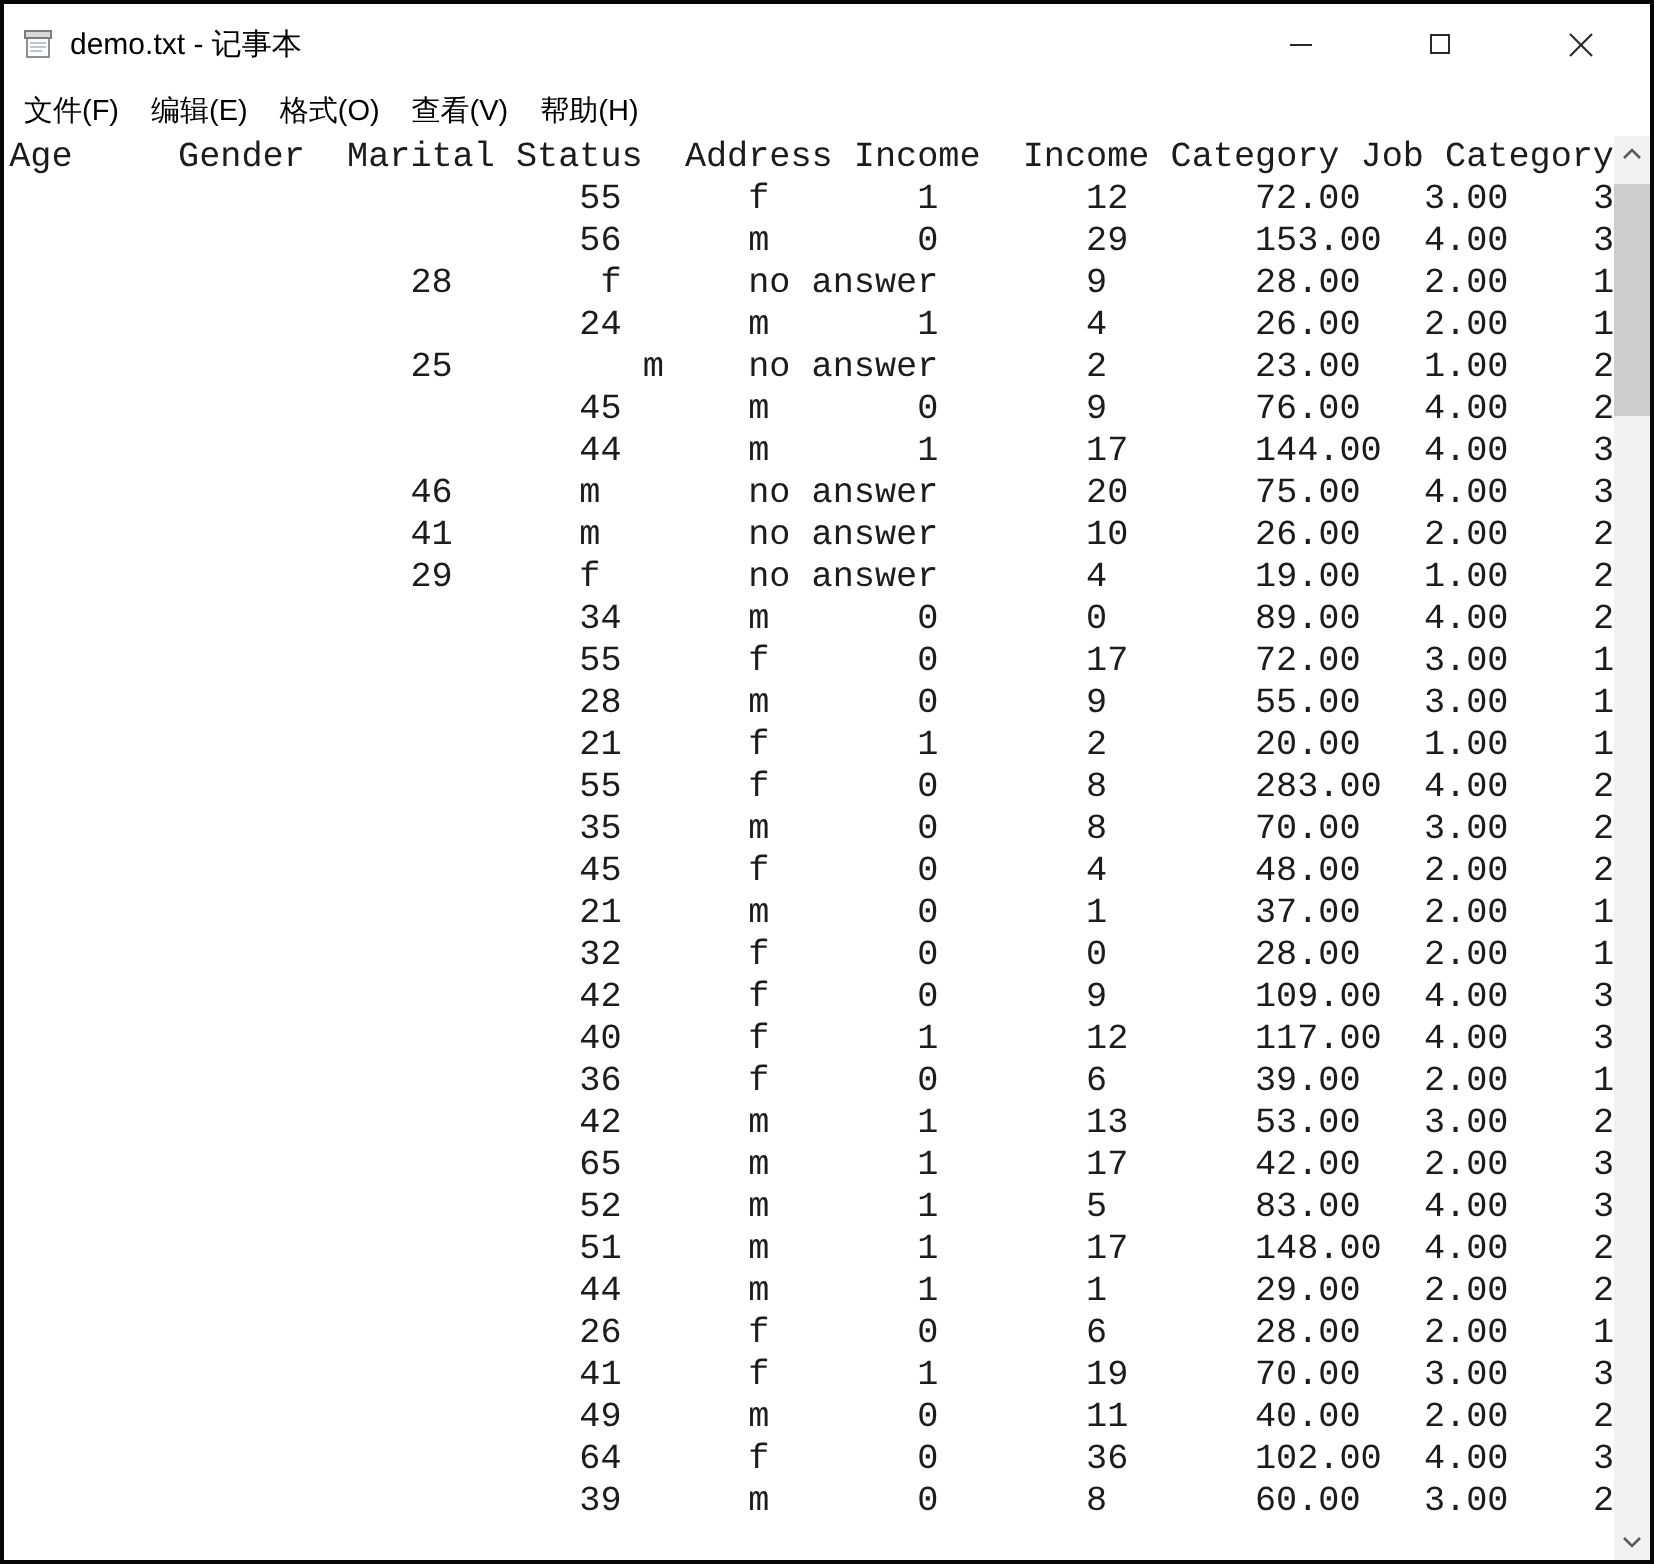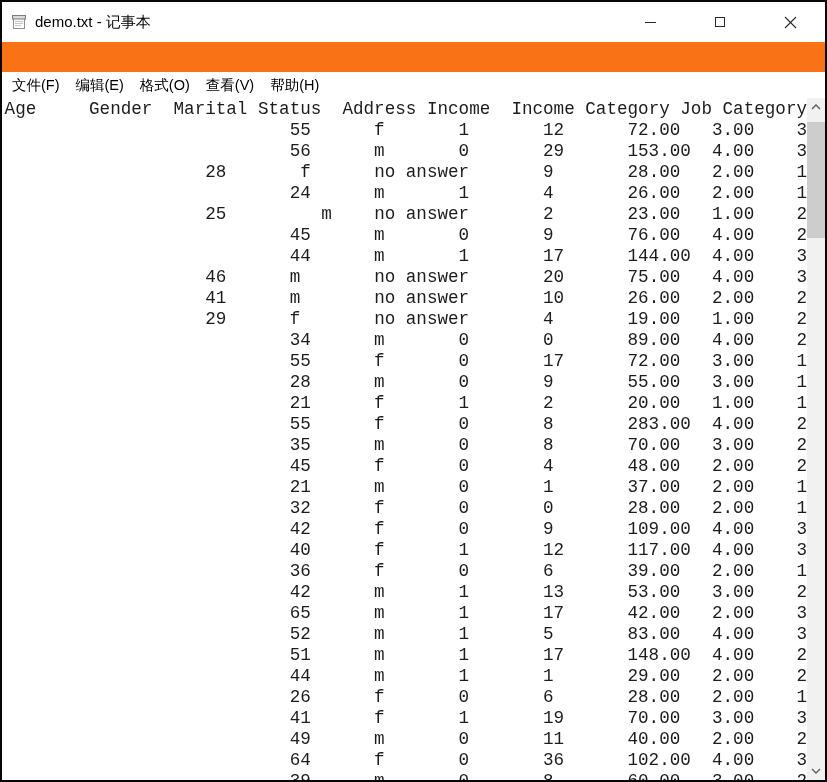--- a/index.html
+++ b/index.html
@@ -1,37 +1,37 @@
 <!DOCTYPE html>
 <html><head>
 <meta charset="utf-8">
 <style>
   html,body { margin:0; padding:0; background:#e8e8e8; }
   * { box-sizing:border-box; }
 
   .window {
     width:827px; height:782px;
     border:2px solid #070707;
-    background:#f97316;
+    background:#bef264;
     display:flex; flex-direction:column;
     font-family:"Liberation Sans", sans-serif;
     position:relative;
   }
 
   
   .titlebar { flex:0 0 40px; height:40px; display:flex; align-items:center; background:#ffffff; }
   .app-icon { margin-left:9px; width:16px; height:16px; flex:0 0 16px; }
   .title-text { margin-left:8px; font-size:15px; color:#000000; white-space:nowrap; }
   .controls { margin-left:auto; display:flex; height:100%; }
   .ctrl-btn { width:70px; height:100%; display:flex; align-items:center; justify-content:center; background:transparent; border:none; padding:0; }
   .glyph-min { display:block; width:11px; height:0; border-top:1px solid #2a2a2a; }
   .glyph-max { display:block; width:10px; height:10px; border:1px solid #2a2a2a; background:transparent; }
 
   
-  .menubar { flex:0 0 26px; height:26px; display:flex; align-items:center; padding-left:2px; background:#ffffff;margin-top:30px; }
+  .menubar { flex:0 0 26px; height:26px; display:flex; align-items:center; padding-left:2px; background:#ffffff; }
   .menu-item { font-size:14.5px; color:#000000; padding:3px 8px; background:transparent; border:none; font-family:"Liberation Sans", sans-serif; white-space:nowrap; }
 
   
   .content { flex:1 1 auto; position:relative; background:#ffffff; overflow:hidden; }
   .text-content {
     position:absolute; top:0; left:0; right:18px; bottom:0;
     margin:0; padding:1px 0 0 2px;
     font-family:"Liberation Mono", monospace;
     font-size:17.6px; line-height:21px;
     color:#1c1c1c;

